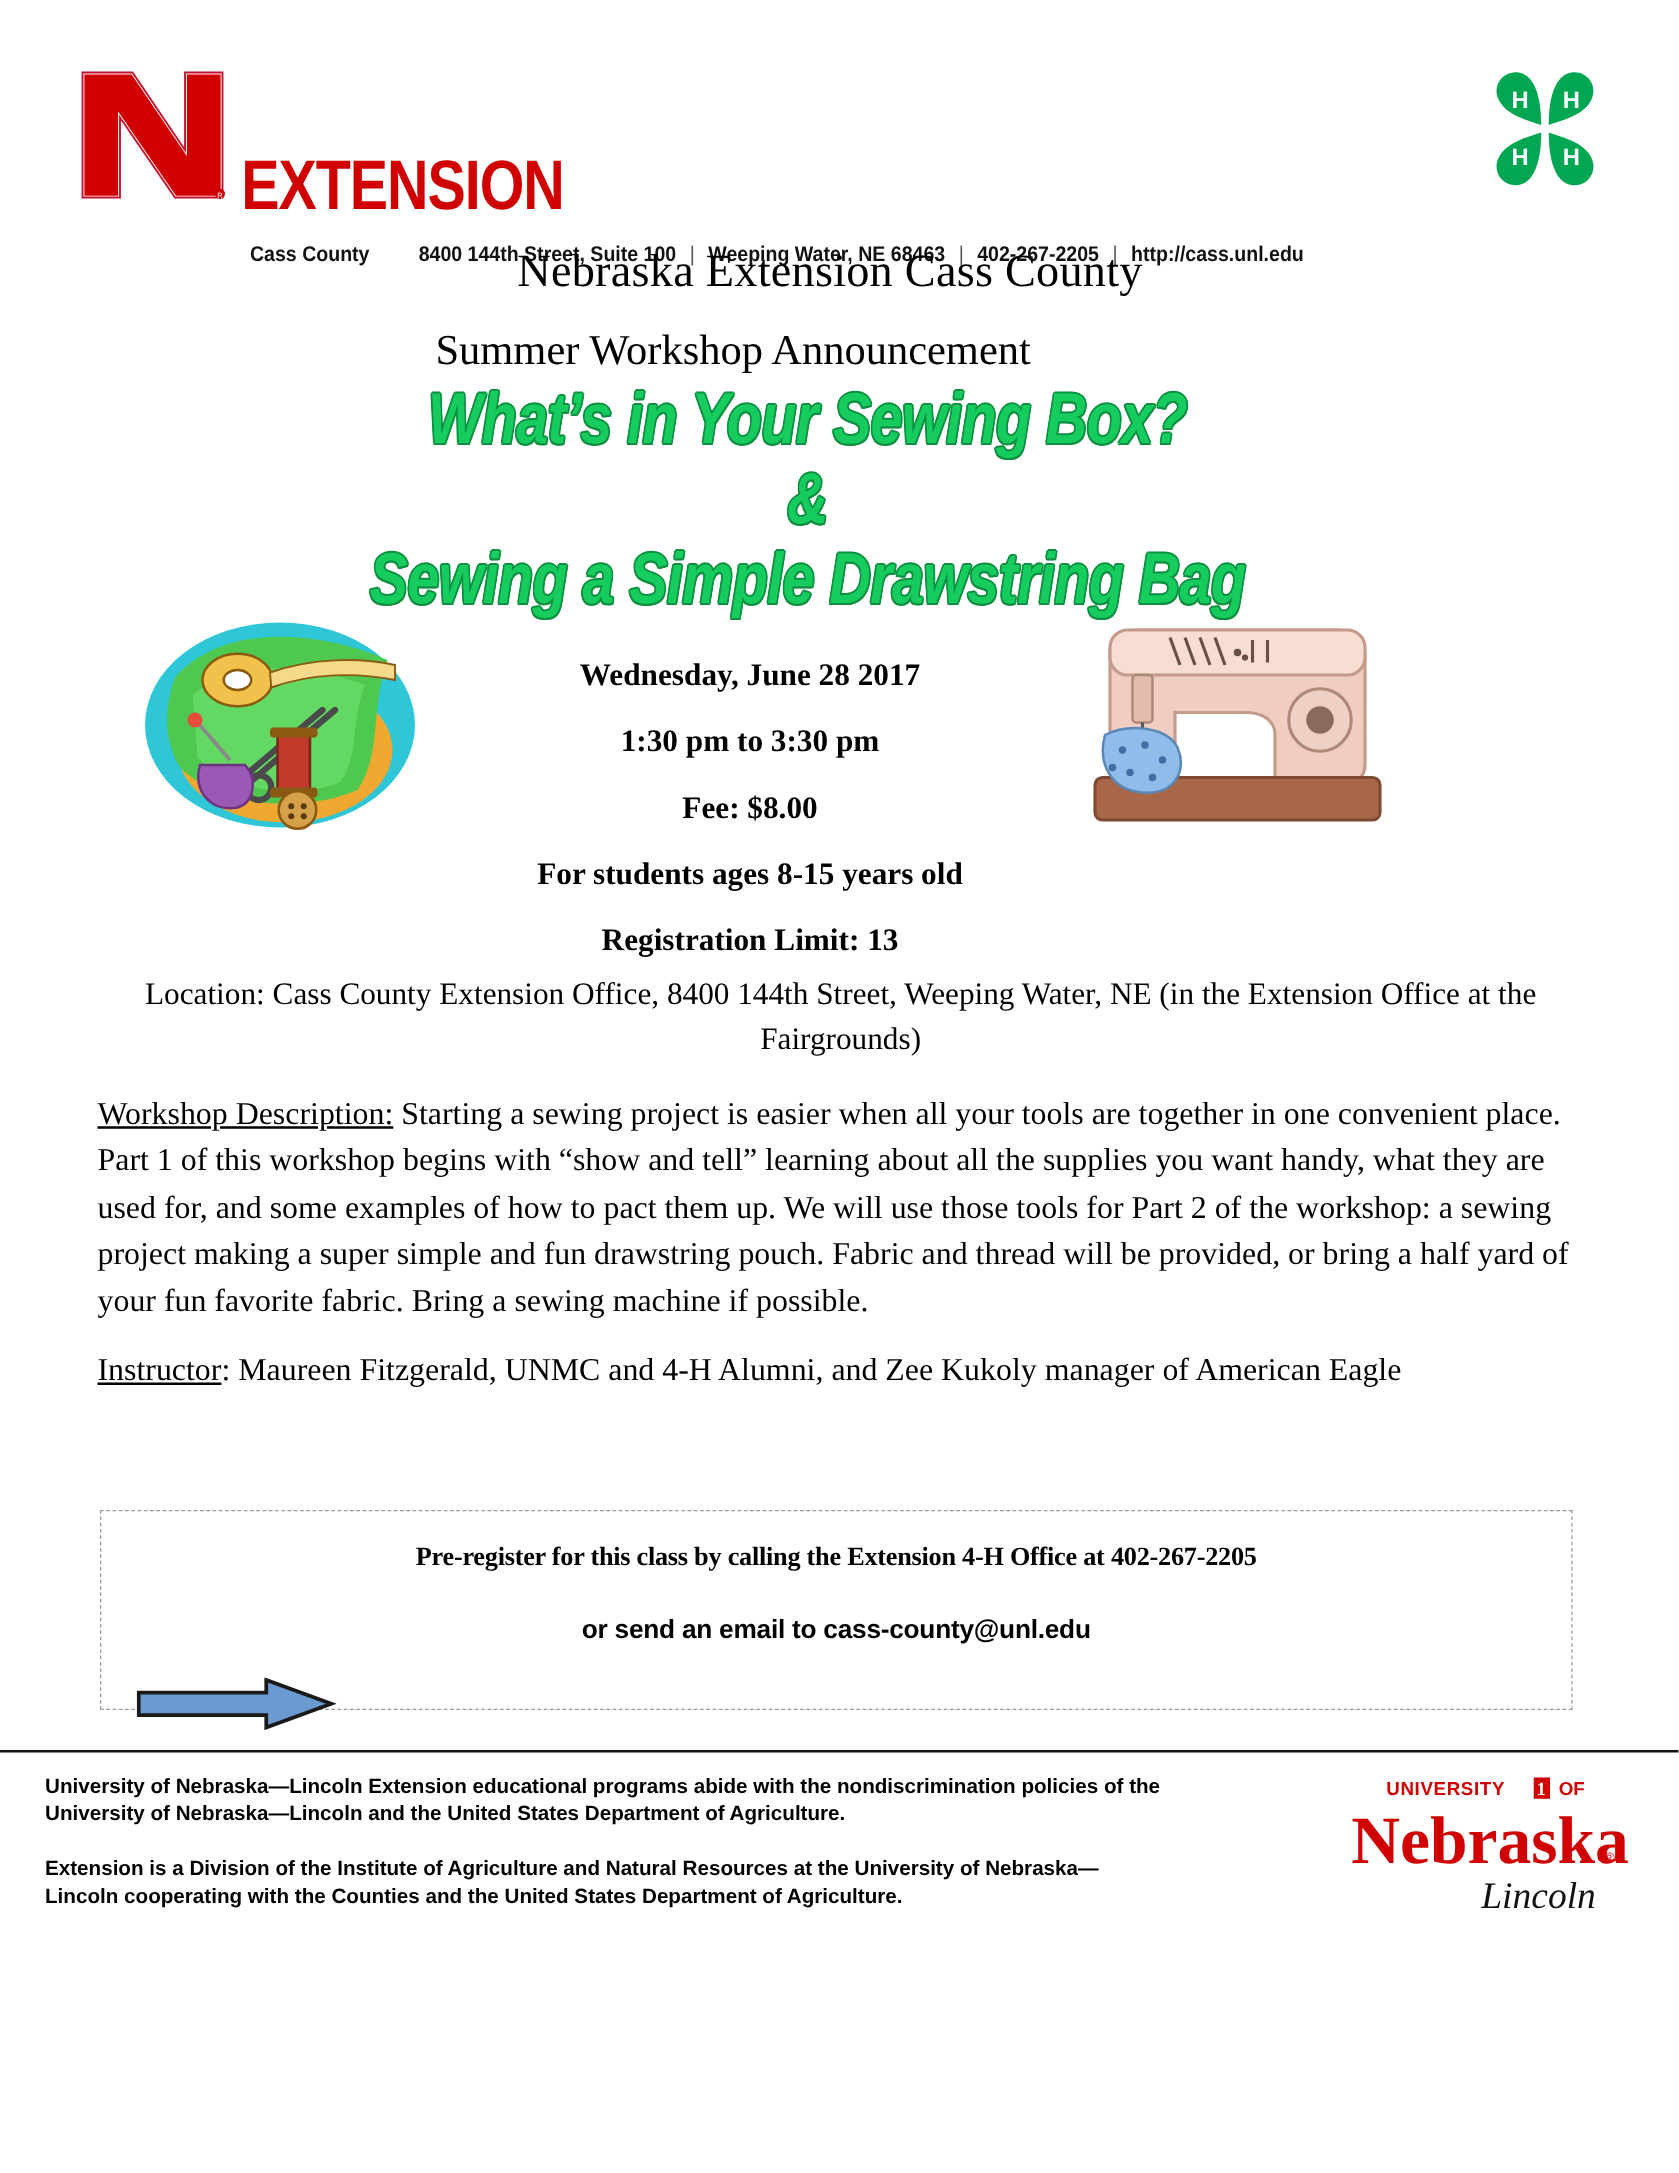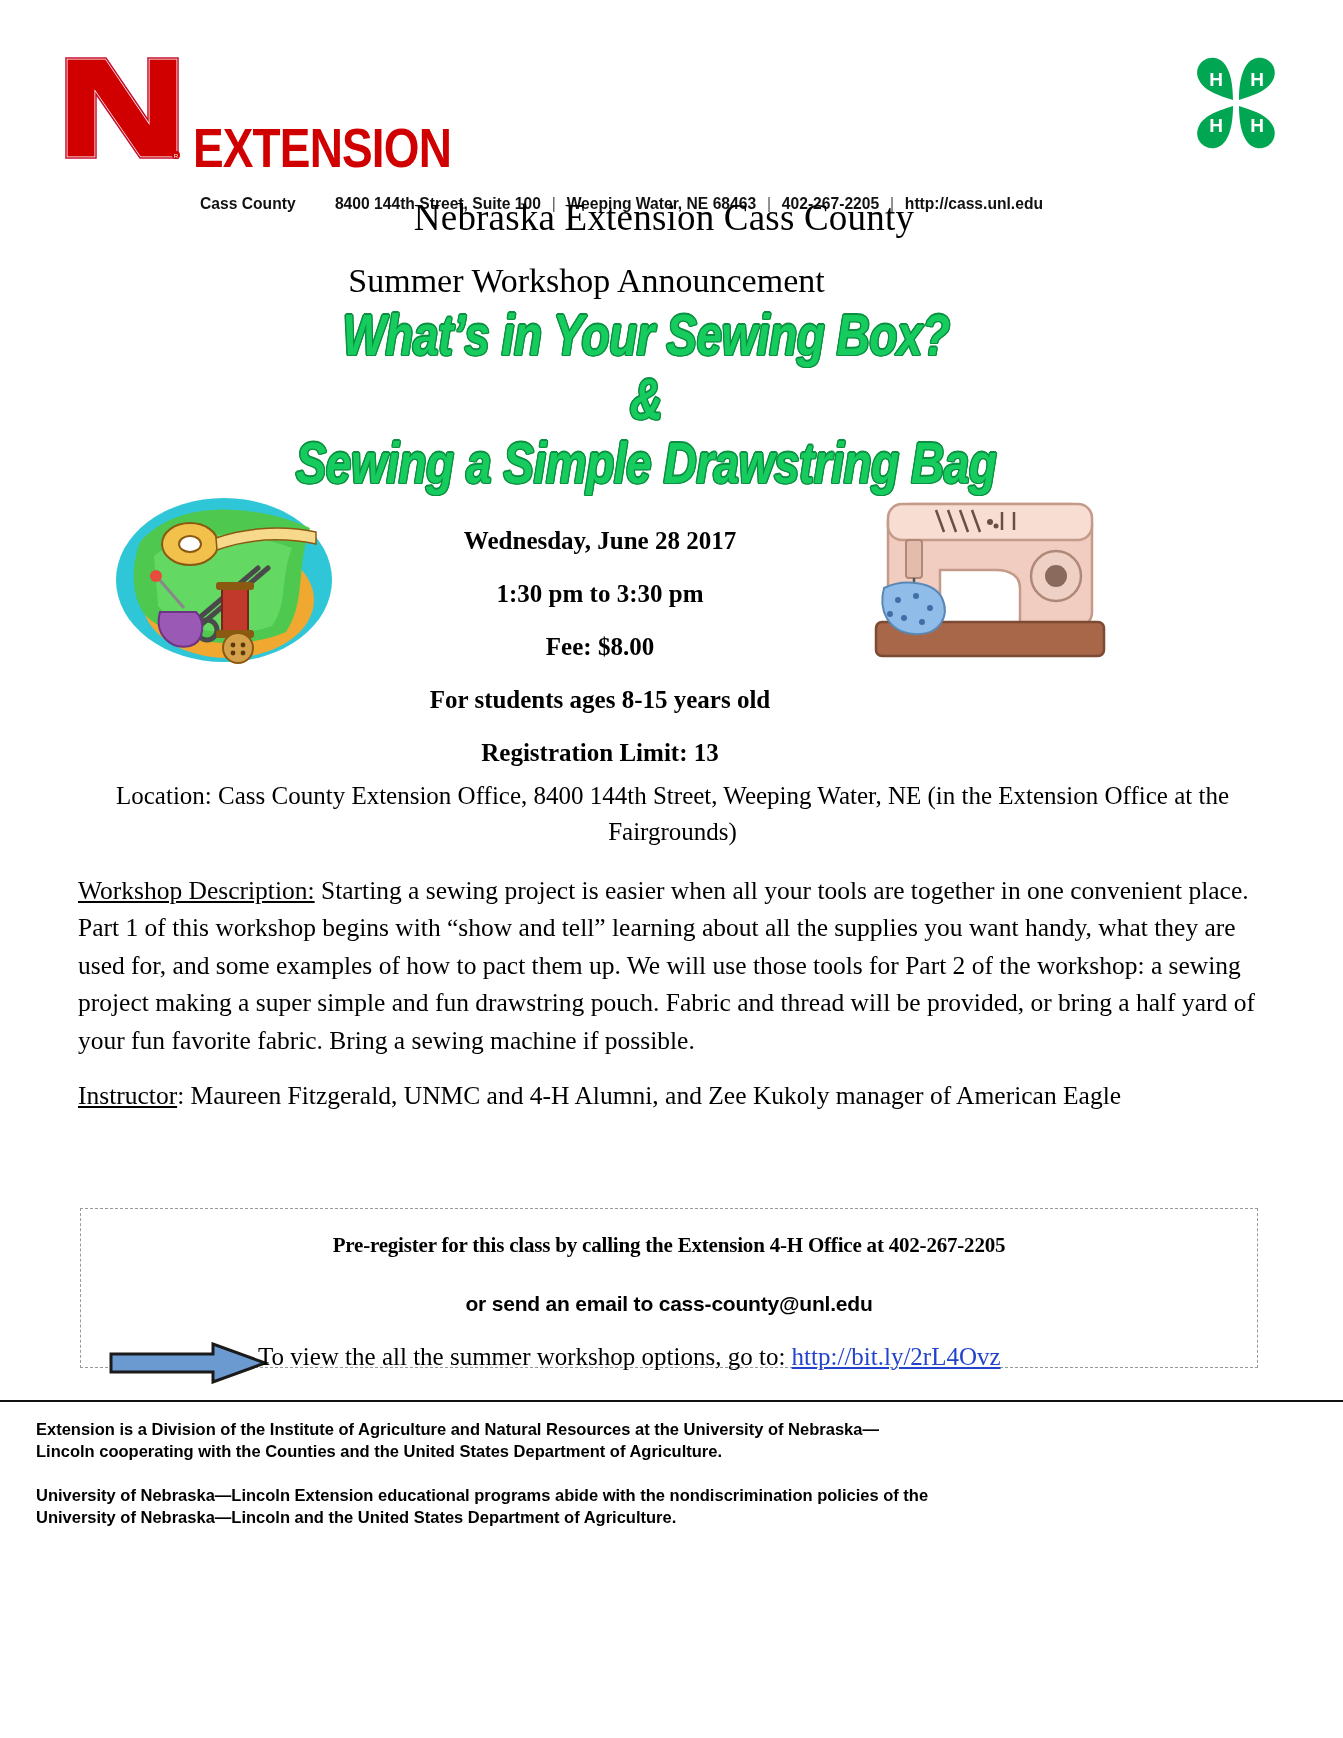--- a/index.html
+++ b/index.html
@@ -403,27 +403,35 @@
 
   <div class="reg-box">
     <div class="reg-line l1">Pre-register for this class by calling the Extension 4-H Office at 402-267-2205</div>
     <div class="reg-line l2">or send an email to cass-county@unl.edu</div>
     <div class="reg-row3">
       <div class="arrow">
         <svg viewBox="0 0 160 42" width="160" height="42" aria-hidden="true">
           <path d="M2 12 L104 12 L104 2 L156 21 L104 40 L104 30 L2 30 Z" fill="#6a9ad0" stroke="#1a1a1a" stroke-width="3" stroke-linejoin="miter"></path>
         </svg>
       </div>
-      <div class="reg-link-text">
-        <span>To view the all the summer workshop options, go to:  </span><span class="url">http://bit.ly/2rL4Ovz</span>
-      </div>
     </div>
   </div>
 
   <div class="footer-rule"></div>
 
   <div class="footer-text">
+    <p>University of Nebraska—Lincoln Extension educational programs abide with the nondiscrimination policies of the University of Nebraska—Lincoln and the United States Department of Agriculture.</p>
     <p>Extension is a Division of the Institute of Agriculture and Natural Resources at the University of Nebraska—Lincoln cooperating with the Counties and the United States Department of Agriculture.</p>
-    <p>University of Nebraska—Lincoln Extension educational programs abide with the nondiscrimination policies of the University of Nebraska—Lincoln and the United States Department of Agriculture.</p>
-  </div>
-
+  </div>
+
+  <div class="unl-logo">
+    <svg viewBox="0 0 230 118" width="230" height="118" aria-hidden="true">
+      <text x="32" y="18" font-family="Liberation Sans, sans-serif" font-weight="bold" font-size="15" fill="#d00000" letter-spacing="0.5">UNIVERSITY</text>
+      <rect x="150" y="4" width="13" height="17" fill="#d00000"></rect>
+      <text x="156" y="18" font-family="Liberation Serif, serif" font-weight="bold" font-size="15" fill="#ffffff" text-anchor="middle">1</text>
+      <text x="170" y="18" font-family="Liberation Sans, sans-serif" font-weight="bold" font-size="15" fill="#d00000">OF</text>
+      <text x="4" y="72" font-family="Liberation Serif, serif" font-weight="bold" font-size="54" fill="#d00000">Nebraska</text>
+      <text x="206" y="72" font-family="Liberation Sans, sans-serif" font-size="12" fill="#d00000">®</text>
+      <text x="108" y="108" font-family="Liberation Serif, serif" font-style="italic" font-size="30" fill="#111111">Lincoln</text>
+    </svg>
+  </div>
 
 </div>
 
 </body></html>

